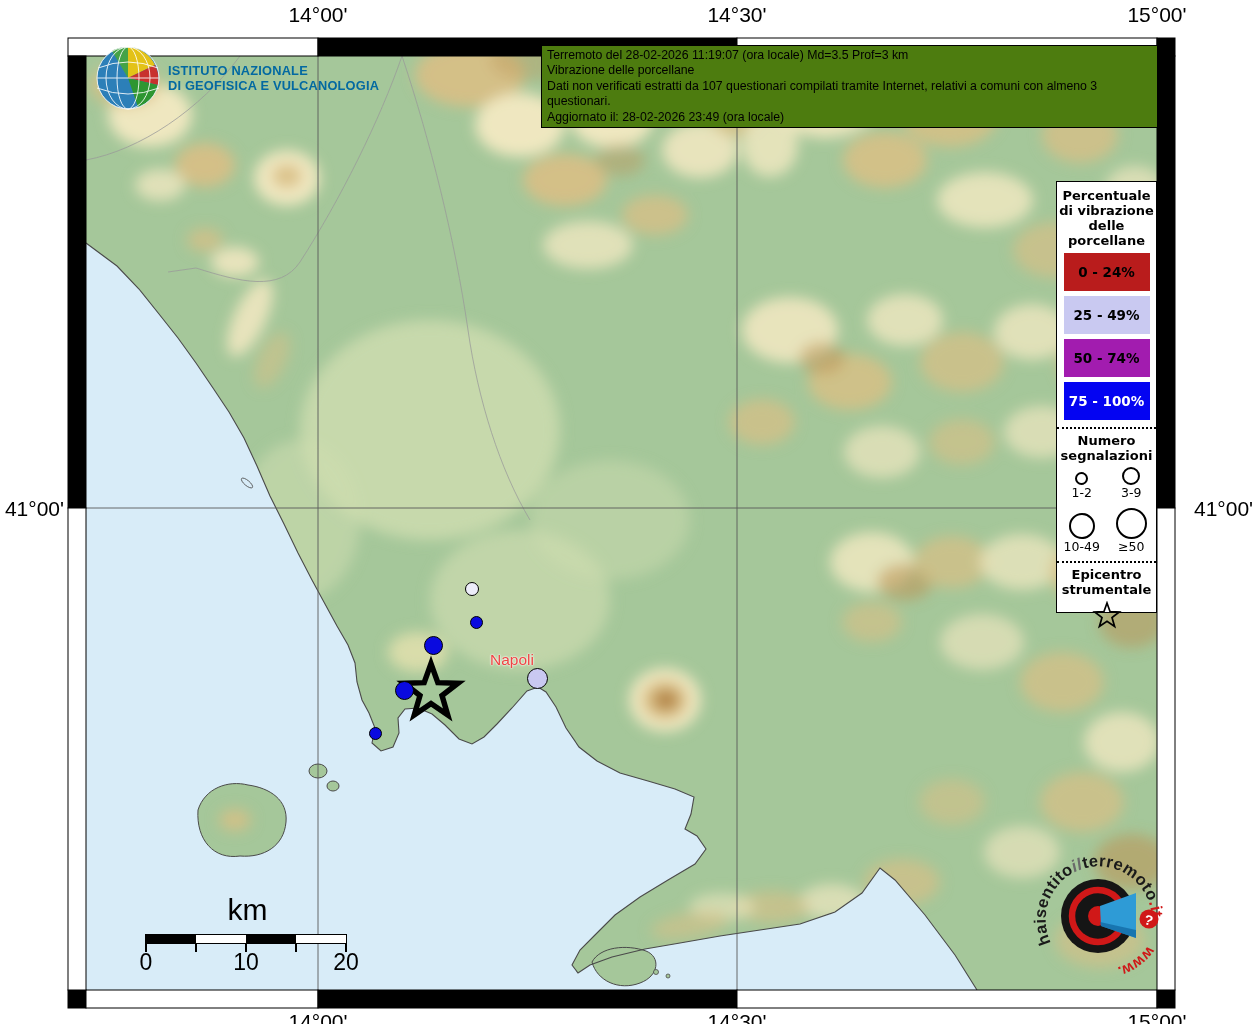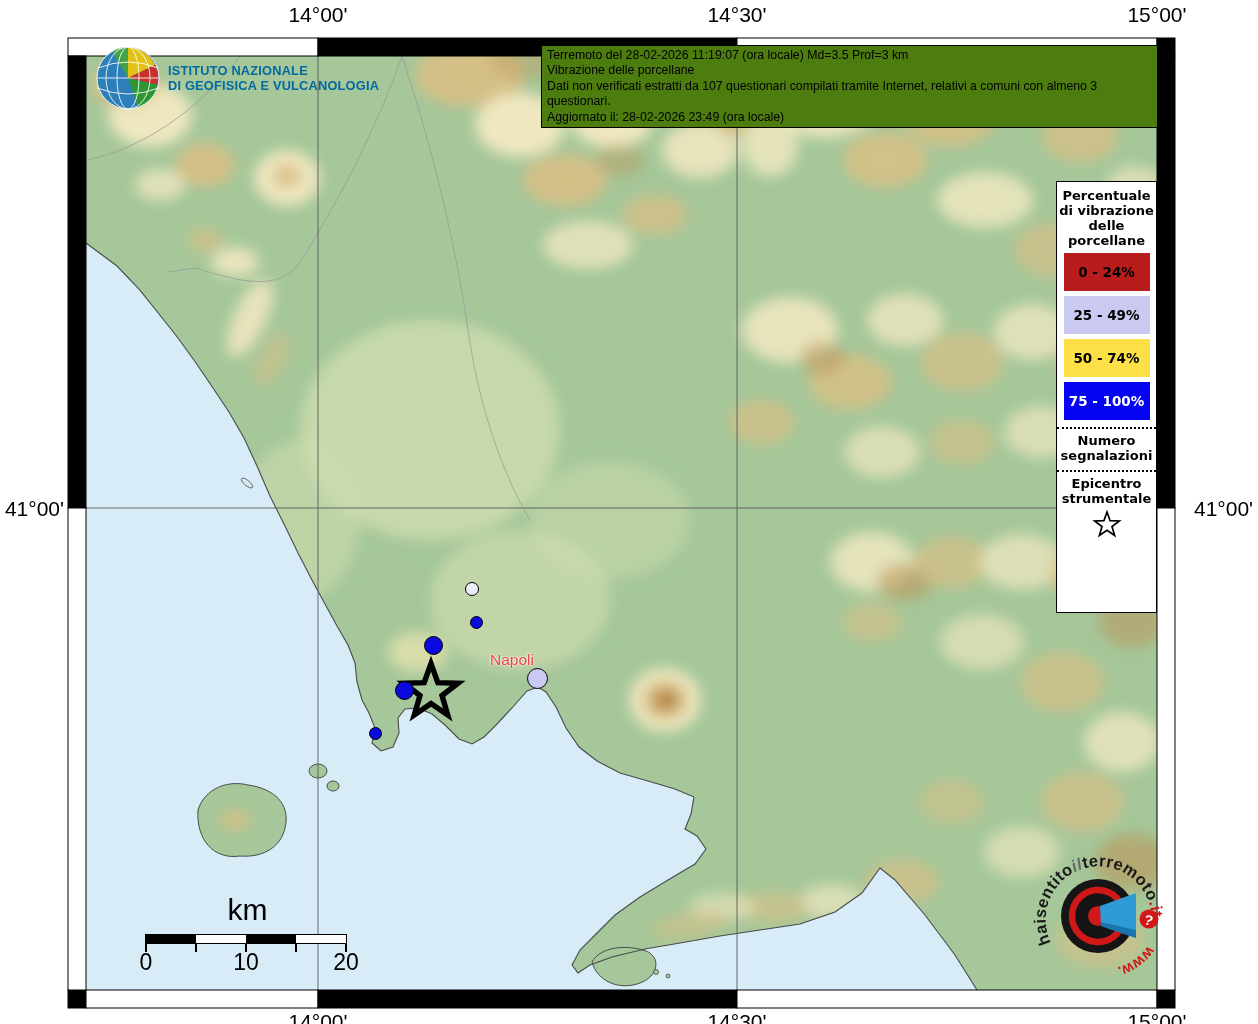--- a/index.html
+++ b/index.html
@@ -295,24 +295,42 @@
     <div class="tick" style="left:225px;"></div>
     <div class="num" style="left:6px;">0</div>
     <div class="num" style="left:106px;">10</div>
     <div class="num" style="left:206px;">20</div>
   </div>
 
   <div class="legend">
     <div class="legend-title">Percentuale di vibrazione delle porcellane</div>
     <div class="swatch" style="background: #b91c1c; color: rgb(0, 0, 0);"><span>0 - 24%</span></div>
     <div class="swatch" style="background: rgb(201, 201, 241); color: rgb(0, 0, 0);"><span>25 - 49%</span></div>
-    <div class="swatch" style="background: #fde047; color: rgb(0, 0, 0);"><span>50 - 74%</span></div>
+    <div class="swatch" style="background: #a21caf; color: rgb(0, 0, 0);"><span>50 - 74%</span></div>
     <div class="swatch" style="background: rgb(4, 4, 242); color: rgb(255, 255, 255);"><span>75 - 100%</span></div>
     <div class="divider"></div>
     <div class="legend-title">Numero segnalazioni</div>
+    <div class="sig-grid" style="margin-top:4px;">
+      <div class="sig-cell">
+        <div class="sig-circle" style="width: 9px; height: 9px;"></div>
+        <div class="sig-label">1-2</div>
+      </div>
+      <div class="sig-cell">
+        <div class="sig-circle" style="width: 14px; height: 14px;"></div>
+        <div class="sig-label">3-9</div>
+      </div>
+      <div class="sig-cell" style="margin-top:8px;">
+        <div class="sig-circle" style="width: 22px; height: 22px;"></div>
+        <div class="sig-label">10-49</div>
+      </div>
+      <div class="sig-cell" style="margin-top:8px;">
+        <div class="sig-circle" style="width: 27px; height: 27px;"></div>
+        <div class="sig-label">≥50</div>
+      </div>
+    </div>
     <div class="divider"></div>
     <div class="legend-title">Epicentro strumentale</div>
     <svg width="30" height="28" style="margin-top:4px;">
       <path d="M15,2 L18.1,10.7 L27.3,11 L20,16.6 L22.6,25.5 L15,20.3 L7.4,25.5 L10,16.6 L2.7,11 L11.9,10.7 Z" fill="none" stroke="#000" stroke-width="1.7" transform="translate(0,0) scale(1)"></path>
     </svg>
   </div>
 
 </div>
 
 </body></html>

